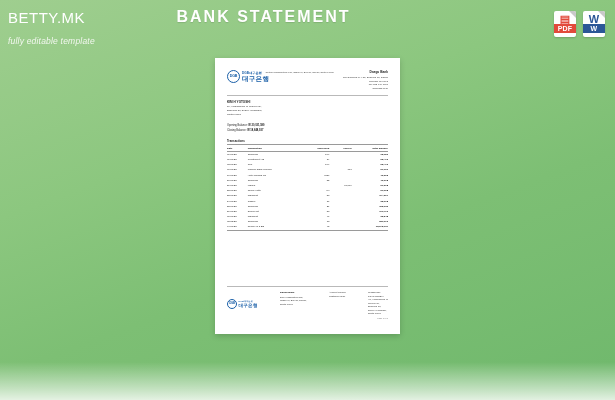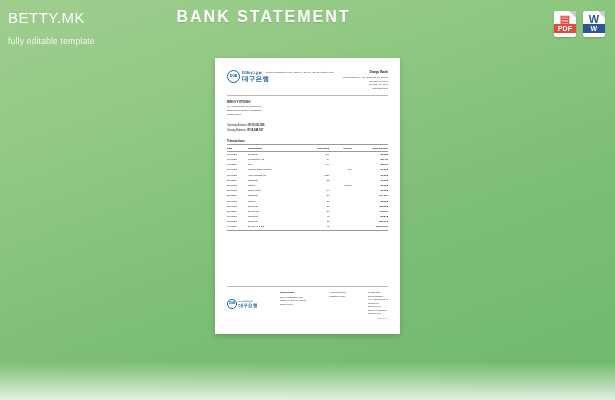--- a/index.html
+++ b/index.html
@@ -40,20 +40,21 @@
     font-size: 15px;
     font-weight: normal;
     letter-spacing: 0.5px;
     line-height: 1;
   }
   .brand-sub {
     margin-top: 11px;
     font-size: 8.5px;
     color: #f2f7ef;
     letter-spacing: 0.2px;
+    font-style: italic;
   }
   .banner-title {
     position: absolute;
     top: 8px;
     left: 0;
     width: 527px;
     text-align: center;
     font-size: 16px;
     font-weight: bold;
     letter-spacing: 2px;

